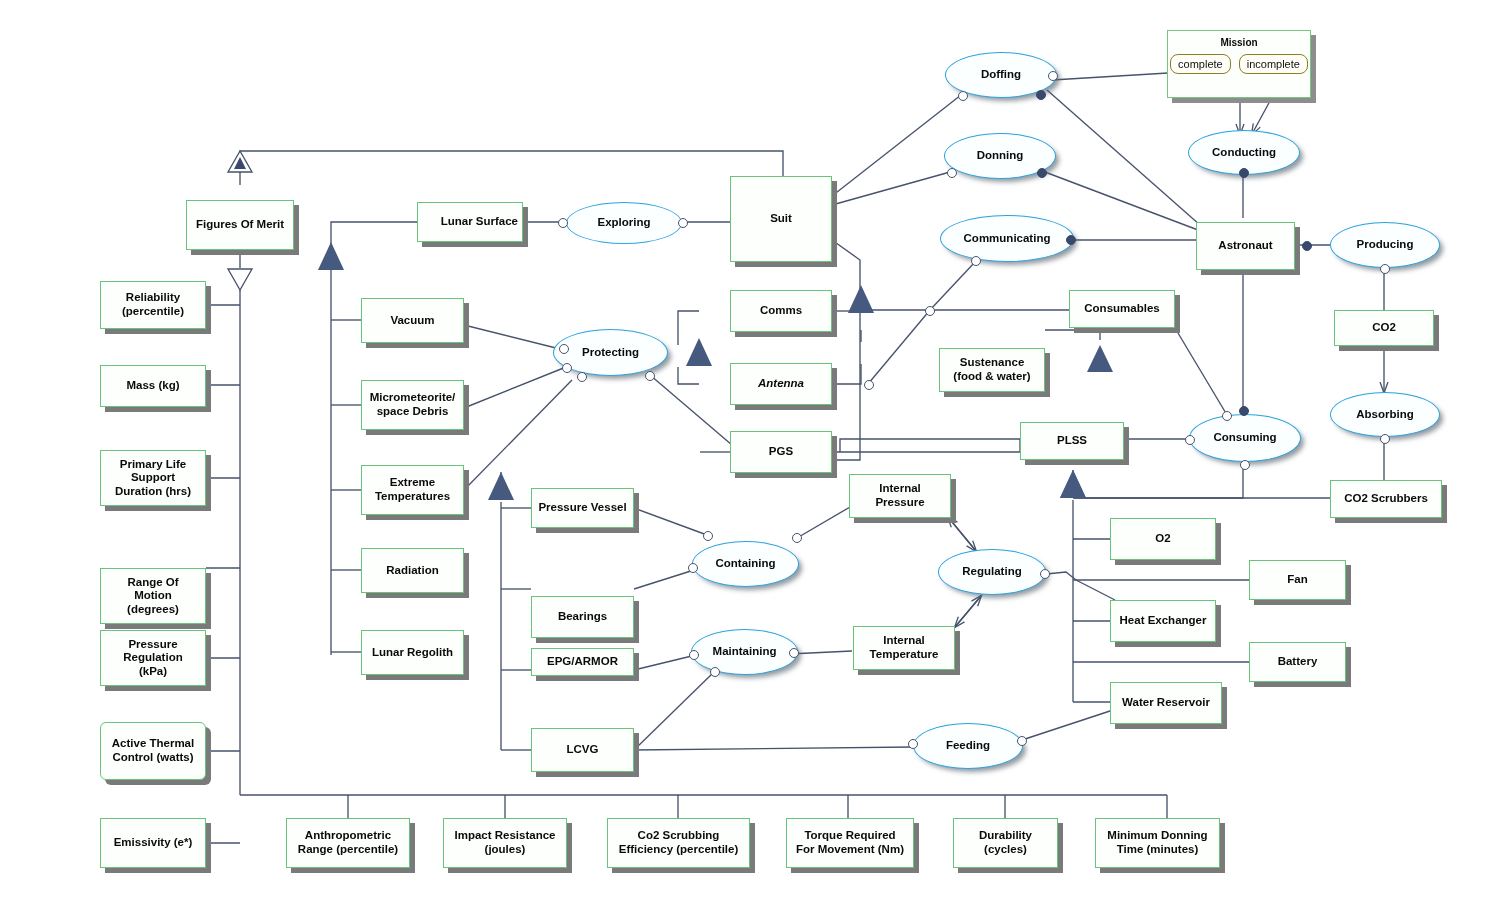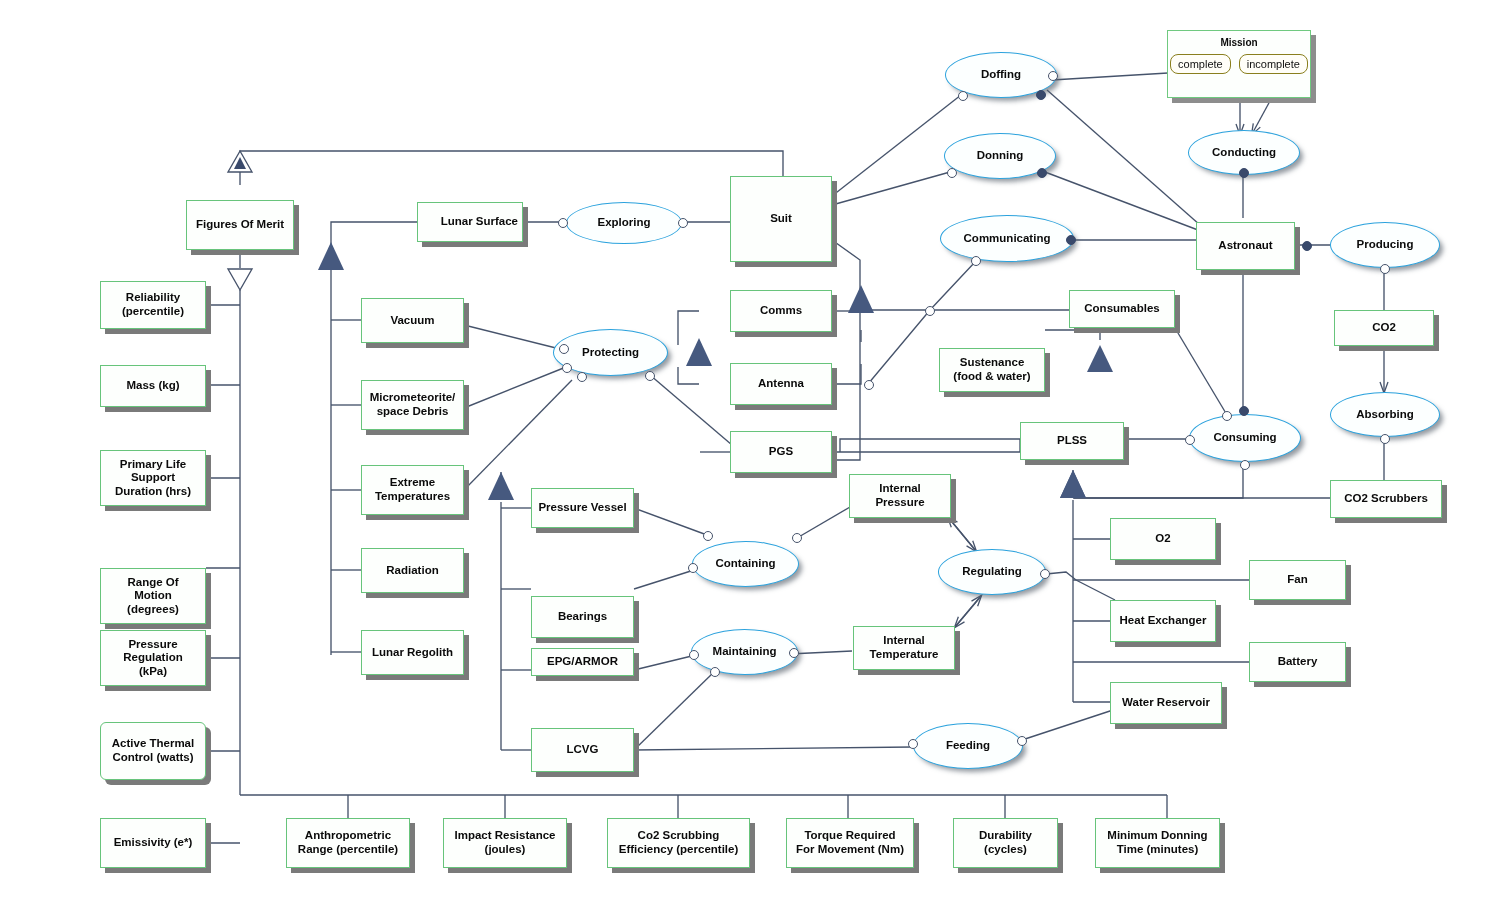--- a/index.html
+++ b/index.html
@@ -278,21 +278,21 @@
   <div class="node" style="left:361px;top:630px;width:103px;height:45px;">
     <span>Lunar Regolith</span>
   </div>
 
   <div class="node" style="left:730px;top:176px;width:102px;height:86px;">
     <span>Suit</span>
   </div>
   <div class="node" style="left:730px;top:290px;width:102px;height:42px;">
     <span>Comms</span>
   </div>
-  <div class="node" style="left:730px;top:363px;width:102px;height:42px;">
+  <div class="node" style="left:730px;top:363px;width:102px;height:42px;font-style:italic;">
     <span>Antenna</span>
   </div>
   <div class="node" style="left:730px;top:431px;width:102px;height:42px;">
     <span>PGS</span>
   </div>
 
   <div class="node" style="left:531px;top:488px;width:103px;height:40px;">
     <span>Pressure Vessel</span>
   </div>
   <div class="node" style="left:531px;top:596px;width:103px;height:42px;">

